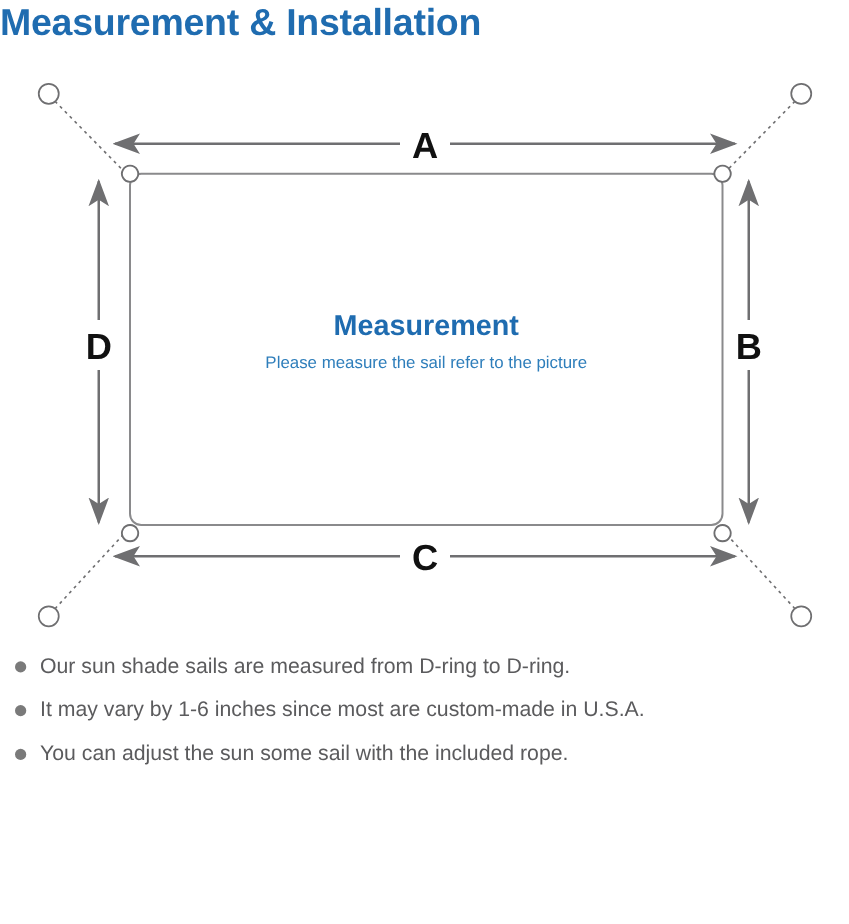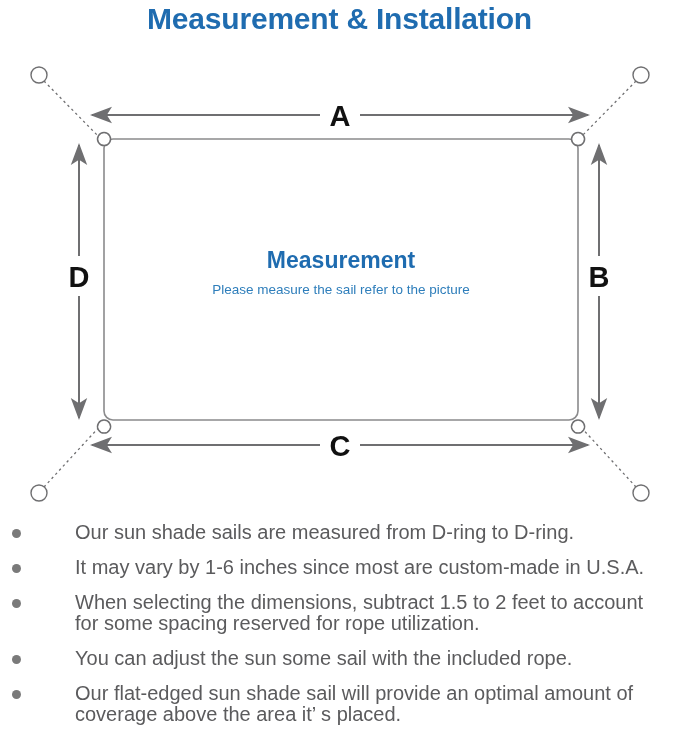--- a/index.html
+++ b/index.html
@@ -22,21 +22,21 @@
     height: 739px;
     box-sizing: border-box;
   }
 
   
   .title {
     position: absolute;
     left: 0;
     top: 0;
     width: 679px;
-    text-align: center;
+    text-align: left;
     font-size: 30px;
     font-weight: bold;
     color: #1f6cb0;
     letter-spacing: -0.2px;
     line-height: 38px;
     font-family: "Liberation Sans", sans-serif;
   }
 
   
   .diagram {
@@ -87,24 +87,23 @@
     width: 9px;
     height: 9px;
     border-radius: 50%;
     background: #7a7a7a;
     margin-top: 7px;
     margin-right: 11px;
   }
   .note-text {
     flex: 1 1 auto;
     font-family: "Liberation Sans", sans-serif;
-    font-size: 20px;
+    font-size: 17px;
     line-height: 21px;
     color: #5b5b5d;
-    margin-left: 43px;
   }
 </style>
 </head>
 <body>
 
 <div class="page">
 
   <div class="title">Measurement &amp; Installation</div>
 
   <div class="diagram">
@@ -177,30 +176,22 @@
     <div class="note-item">
       <span class="note-bullet"></span>
       <span class="note-text">Our sun shade sails are measured from D-ring to D-ring.</span>
     </div>
 
     <div class="note-item">
       <span class="note-bullet"></span>
       <span class="note-text">It may vary by 1-6 inches since most are custom-made in U.S.A.</span>
     </div>
 
-    <div class="note-item">
-      <span class="note-bullet"></span>
-      <span class="note-text">When selecting the dimensions, subtract 1.5 to 2 feet to account for some spacing reserved for rope utilization.</span>
-    </div>
 
     <div class="note-item">
       <span class="note-bullet"></span>
       <span class="note-text">You can adjust the sun some sail with the included rope.</span>
     </div>
 
-    <div class="note-item">
-      <span class="note-bullet"></span>
-      <span class="note-text">Our flat-edged sun shade sail will provide an optimal amount of coverage above the area it’ s placed.</span>
-    </div>
 
   </div>
 
 </div>
 
 </body></html>

